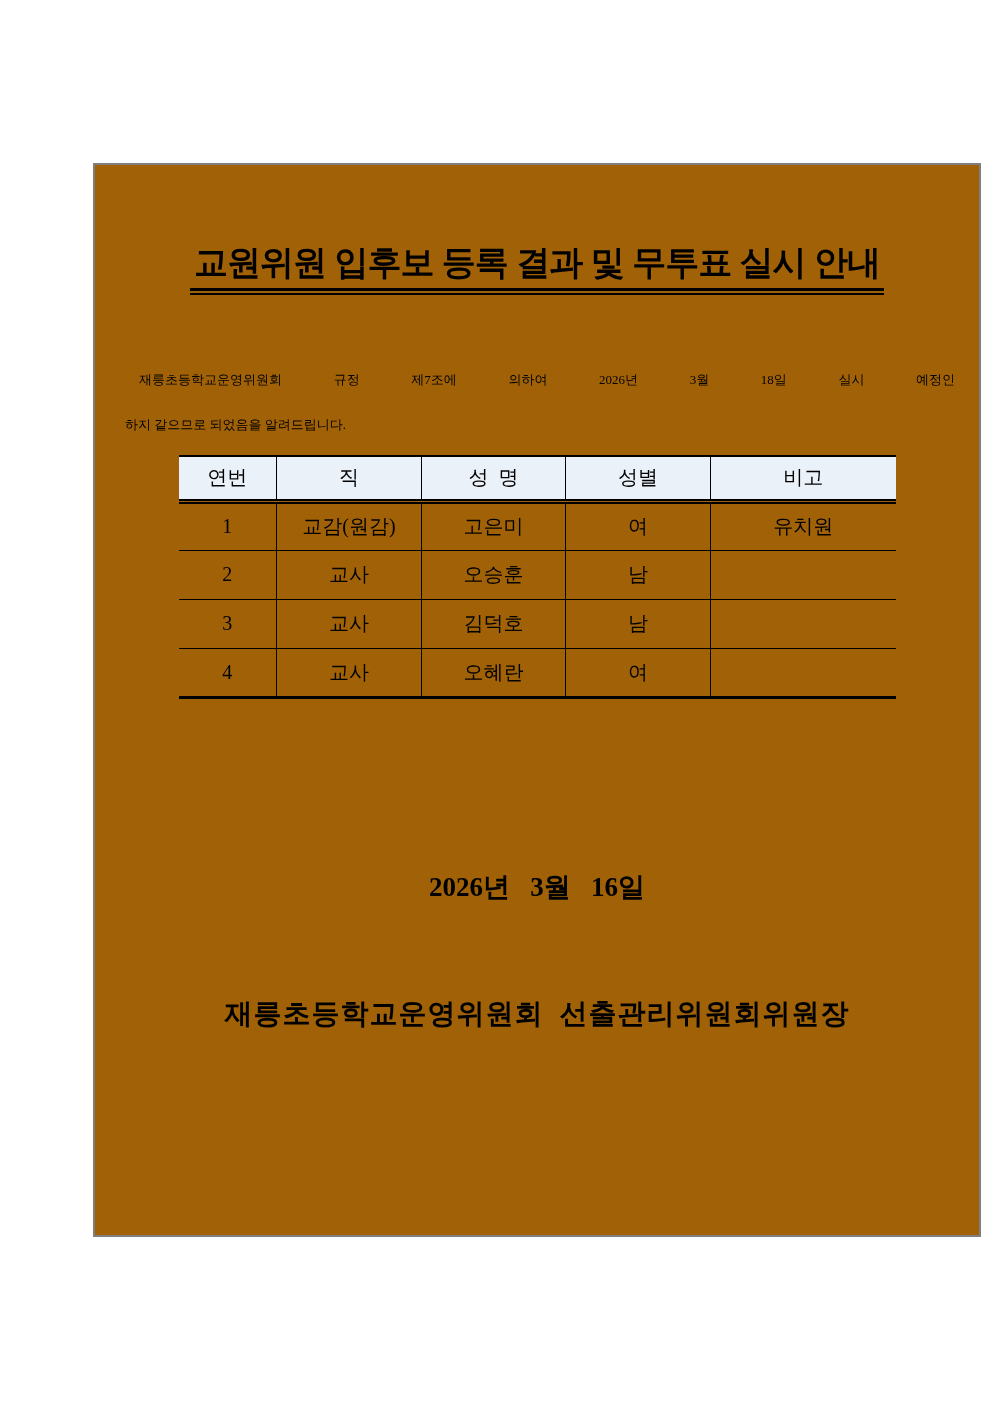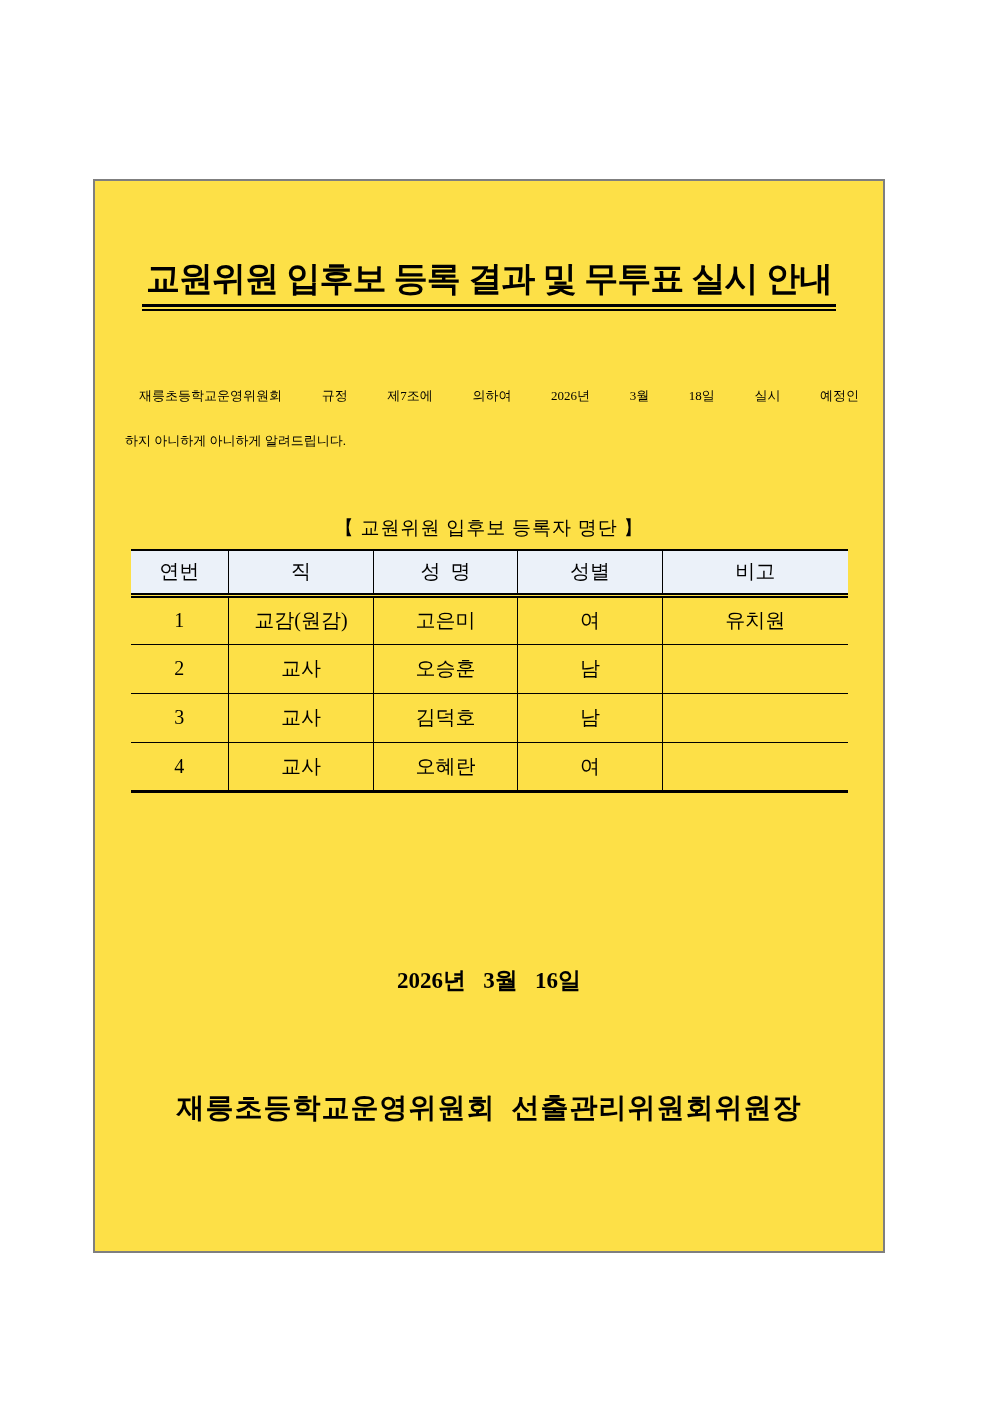--- a/index.html
+++ b/index.html
@@ -17,25 +17,25 @@
     position:relative;
     width:992px;
     height:1403px;
     background:#ffffff;
     margin:0 auto;
     overflow:hidden;
   }
   .doc-frame{
     position:absolute;
     left:93px;
-    top:179px;
-    width:792px;
+    top:163px;
+    width:888px;
     height:1074px;
     border:2px solid var(--frame-gray);
-    background:#fde047;
+    background:#a16207;
   }
   
   .title-wrap{
     margin-top:76px;
     text-align:center;
   }
   .title-text{
     display:inline-block;
     font-family:"Liberation Sans","DejaVu Sans",sans-serif;
     font-weight:bold;
@@ -103,21 +103,21 @@
     text-align:center;
     vertical-align:middle;
   }
   table.roster tr > *:first-child{ border-left:none; }
   table.roster tr > *:last-child{ border-right:none; }
   table.roster tbody tr:last-child td{ border-bottom:3px solid var(--ink); }
   
   .date-line{
     margin-top:172px;
     text-align:center;
-    font-size:23px;
+    font-size:27px;
     font-weight:bold;
     line-height:32px;
   }
   .signer-line{
     margin-top:94px;
     text-align:center;
     font-size:28px;
     font-weight:bold;
     line-height:34px;
     letter-spacing:1px;
@@ -129,24 +129,23 @@
 
 <div class="page">
   <div class="doc-frame">
 
     <div class="title-wrap">
       <span class="title-text">교원위원 입후보 등록 결과 및 무투표 실시 안내</span>
     </div>
 
     <div class="body-para">
       <span class="body-line justified first">재릉초등학교운영위원회 규정 제7조에 의하여 2026년 3월 18일 실시 예정인</span>
-      <span class="body-line">하지 아니하게 아니하게 알려드립니다.</span>
+      <span class="body-line">하지 같으므로 되었음을 알려드립니다.</span>
     </div>
 
-    <div class="roster-caption">【 교원위원 입후보 등록자 명단 】</div>
 
     <table class="roster">
       <colgroup>
         <col style="width:98px">
         <col style="width:145px">
         <col style="width:144px">
         <col style="width:145px">
         <col style="width:185px">
       </colgroup>
       <thead>

